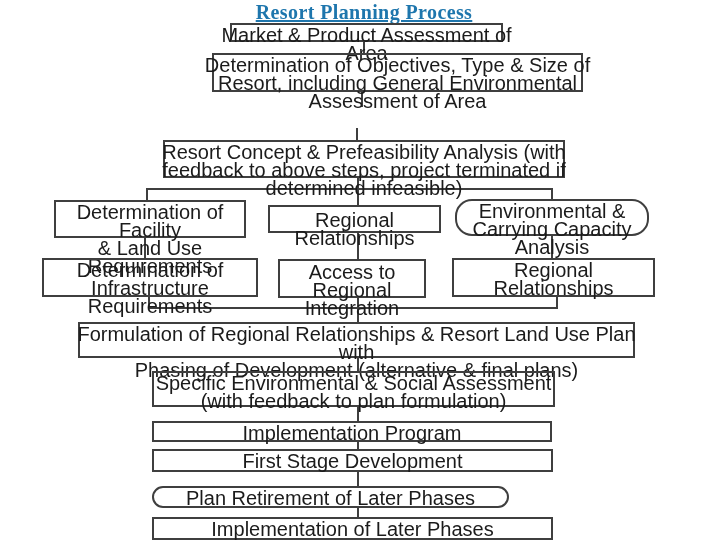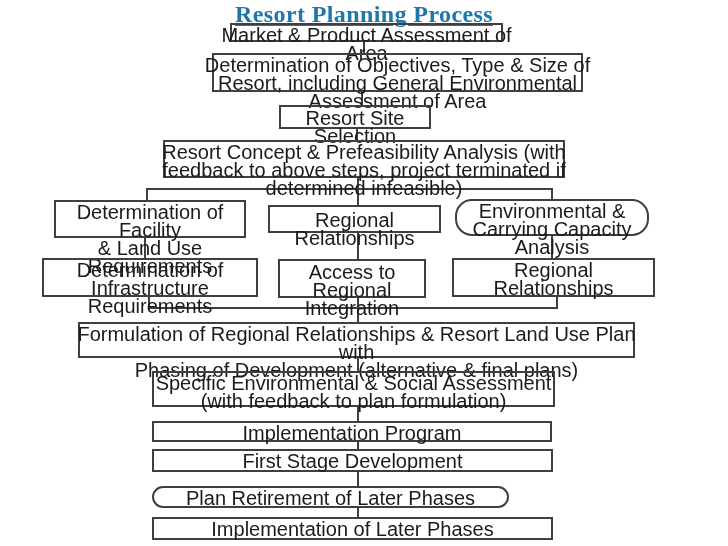--- a/index.html
+++ b/index.html
@@ -3,21 +3,21 @@
 <meta charset="utf-8">
 <style>
   html,body{margin:0;padding:0;background:#ffffff;}
   .canvas{
     position:relative;width:728px;height:546px;background:#ffffff;
     font-family:"Liberation Sans","DejaVu Sans",sans-serif;overflow:hidden;
   }
   .title{
     position:absolute;top:1px;left:0;right:0;text-align:center;
     font-family:"Liberation Serif","DejaVu Serif",serif;
-    font-size:24px;font-weight:bold;color:#1E76AD;
+    font-size:20px;font-weight:bold;color:#1E76AD;
     text-decoration:underline;letter-spacing:0.4px;
   }
   .connectors{position:absolute;left:0;top:0;pointer-events:none;}
   .node{position:absolute;box-sizing:border-box;border:2px solid #3F3F3F;background:transparent;}
   .lbl{
     position:absolute;left:-12px;right:-12px;top:1px;text-align:center;
     white-space:pre-line;font-size:20px;line-height:18px;color:#1b1b1b;
   }
   #n1 {left:230px;top:23px; width:273px;height:19px;}
   #n2 {left:176px;top:53px; width:371px;height:39px;margin-left:36px;}
@@ -73,24 +73,20 @@
 
   <div class="node" id="n1">
     <div class="lbl">Market &amp; Product Assessment of
 Area</div>
   </div>
   <div class="node" id="n2">
     <div class="lbl">Determination of Objectives, Type &amp; Size of
 Resort, including General Environmental
 Assessment of Area</div>
   </div>
-  <div class="node" id="n3">
-    <div class="lbl">Resort Site
-Selection</div>
-  </div>
   <div class="node" id="n4">
     <div class="lbl">Resort Concept &amp; Prefeasibility Analysis (with
 feedback to above steps, project terminated if
 determined infeasible)</div>
   </div>
   <div class="node" id="n5">
     <div class="lbl">Determination of Facility
 &amp; Land Use
 Requirements</div>
   </div>

